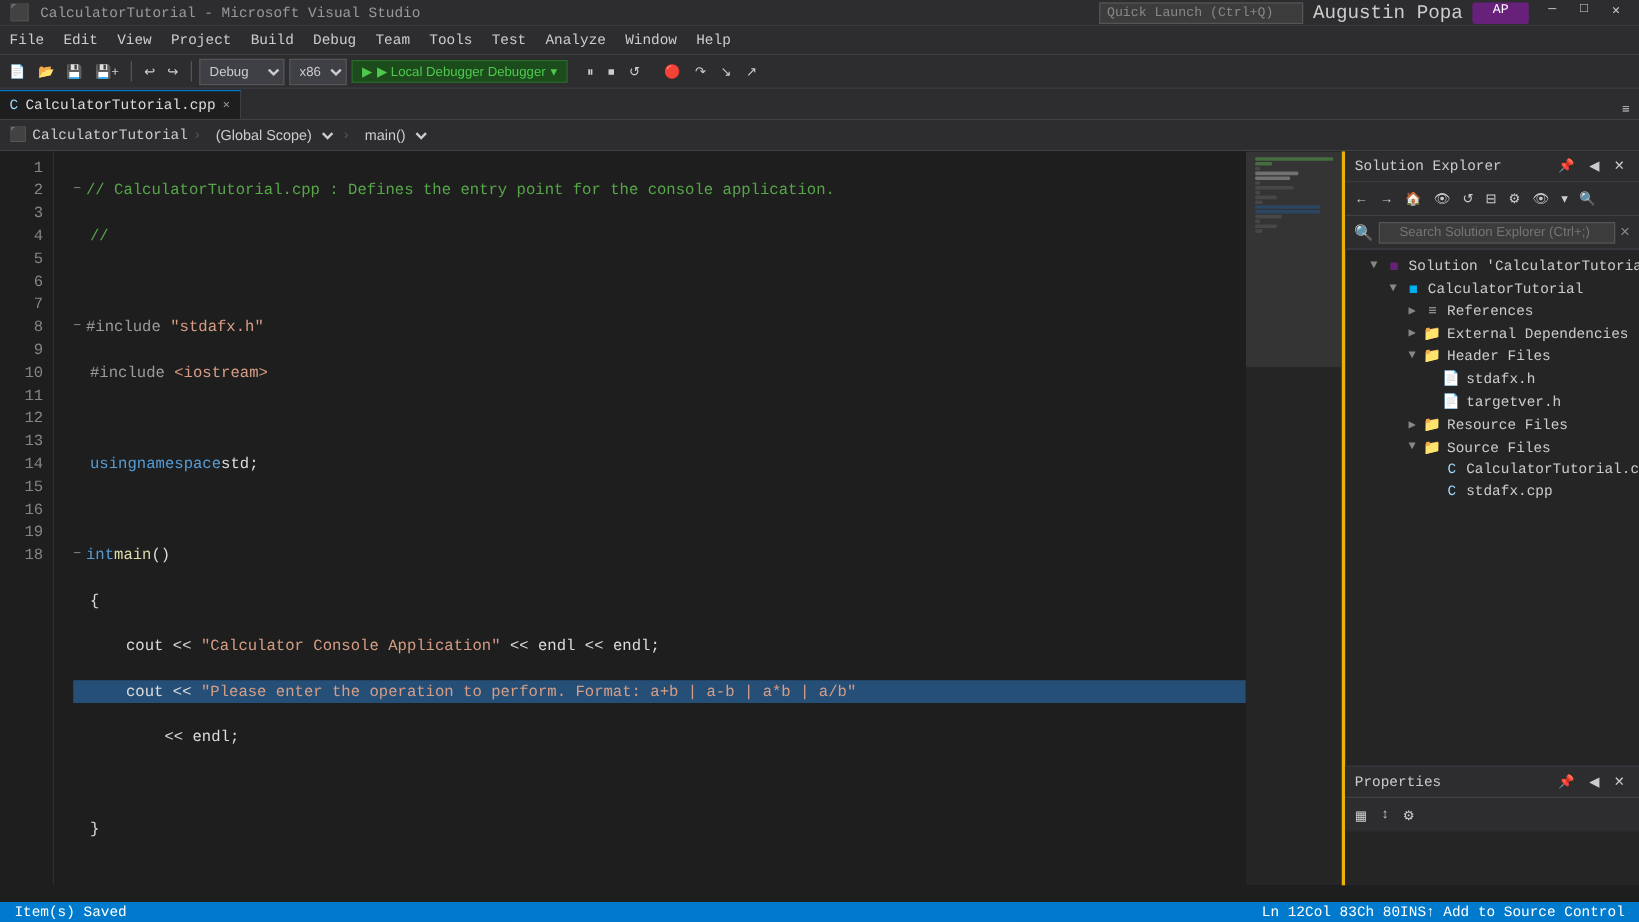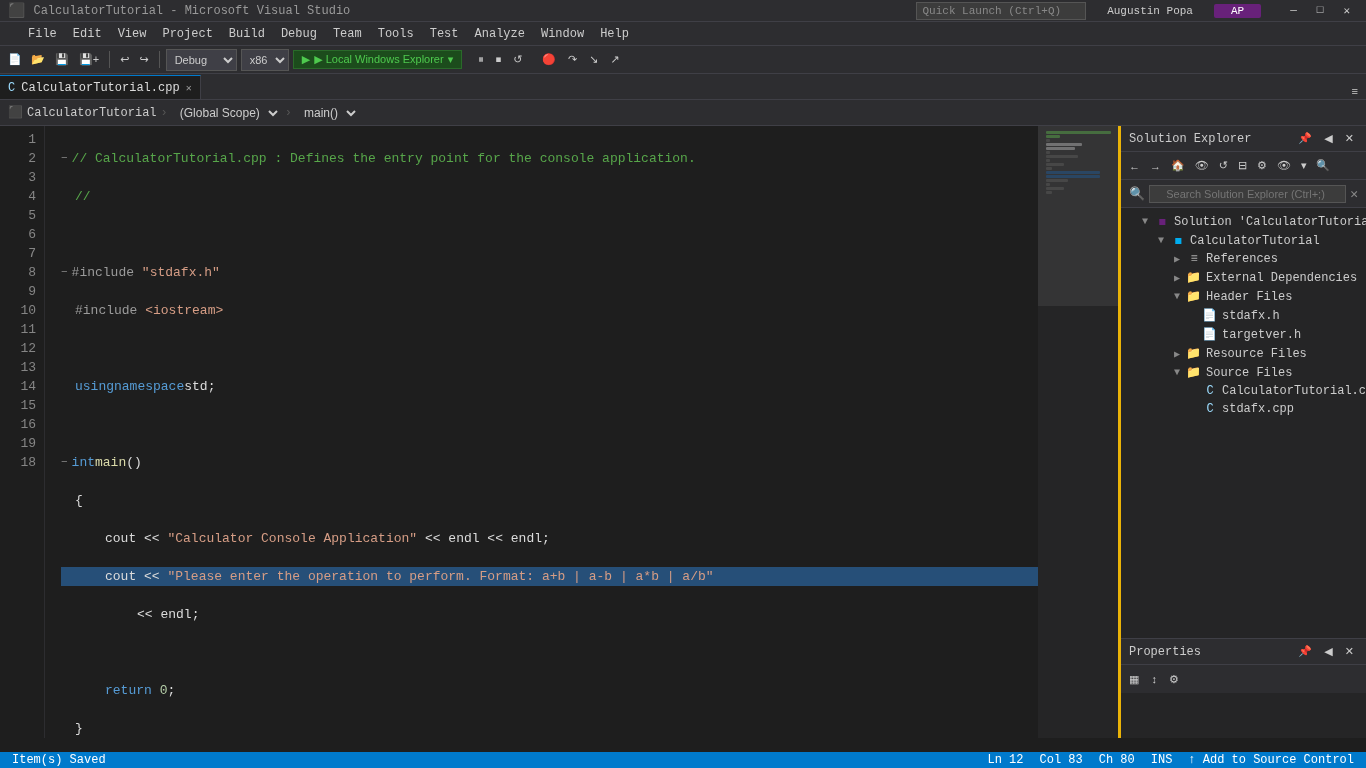--- a/index.html
+++ b/index.html
@@ -19,21 +19,21 @@
     #title-bar .logo { margin-right: 8px; color: #68217a; font-weight: bold; font-size: 14px; }
     #title-bar .window-controls { margin-left: auto; display: flex; gap: 4px; }
     #title-bar .window-controls span { cursor: pointer; padding: 0 8px; font-size: 11px; color: #ccc; }
 
     
     #menu-bar {
       height: 24px;
       background: #2d2d30;
       display: flex;
       align-items: center;
-      padding: 0 20px;
+      padding: 0 0;
       font-size: 12px;
       color: #ccc;
       border-bottom: 1px solid #3f3f46;
     }
     #menu-bar span { padding: 2px 8px; cursor: pointer; }
 
     
     #toolbar {
       height: 28px;
       background: #2d2d30;
@@ -290,31 +290,31 @@
       padding: 0 12px;
       font-size: 12px;
       color: #fff;
       gap: 16px;
       position: fixed;
       bottom: 0;
       left: 0;
       right: 0;
     }
     #status-bar .status-left { display: flex; align-items: center; gap: 16px; }
-    #status-bar .status-right { margin-left: auto; display: flex; align-items: flex-start; gap: 16px; }
+    #status-bar .status-right { margin-left: auto; display: flex; align-items: flex-start; }
   </style>
 </head>
 <body>
 
 <div id="title-bar">
   <span class="logo">⬛</span>
   <span>CalculatorTutorial - Microsoft Visual Studio</span>
-  <div style="margin-left: auto; display:flex; align-items:center; gap:21px;">
+  <div style="margin-left: auto; display:flex; gap:8px;">
     <span style="background:#3c3c3c; padding:2px 24px 2px 6px; font-size:11px; color:#888; border:1px solid #555; cursor:text;">Quick Launch (Ctrl+Q)</span>
-    <span style="font-size:11px; color:#ccc;">Augustin Popa</span>
+    <span style="font-size:16px; color:#ccc;">Augustin Popa</span>
     <span style="background:#68217a; color:#fff; font-size:11px; padding:1px 17px; border-radius:2px;">AP</span>
     <div class="window-controls">
       <span>—</span>
       <span>□</span>
       <span>✕</span>
     </div>
   </div>
 </div>
 
 <div id="menu-bar">
@@ -346,21 +346,21 @@
   <select class="toolbar-select">
     <option>Debug</option>
     <option>Release</option>
   </select>
   <select class="toolbar-select">
     <option>x86</option>
     <option>x64</option>
   </select>
   <button class="run-btn">
     <span>▶</span>
-    <span>▶ Local Windows Explorer</span>
+    <span>▶ Local Debugger Debugger</span>
     <span style="color:#4ec94e;">▾</span>
   </button>
   <div style="display:flex; gap:4px; margin-left:8px;">
     <button class="toolbar-btn">⏸</button>
     <button class="toolbar-btn">⏹</button>
     <button class="toolbar-btn">↺</button>
   </div>
   <div style="display:flex; gap:4px; margin-left:8px;">
     <button class="toolbar-btn">🔴</button>
     <button class="toolbar-btn">↷</button>
@@ -430,21 +430,20 @@
 <div class="code-line"><span style="width:14px;display:inline-block;"></span><span class="c-preprocessor">#include <span style="color:#d69d85;">&lt;iostream&gt;</span></span></div>
 <div class="code-line"><span style="width:14px;display:inline-block;"></span></div>
 <div class="code-line"><span style="width:14px;display:inline-block;"></span><span class="c-keyword">using</span> <span class="c-keyword">namespace</span> <span class="c-default">std;</span></div>
 <div class="code-line"><span style="width:14px;display:inline-block;"></span></div>
 <div class="code-line"><span class="c-collapse">−</span><span class="c-keyword">int</span> <span class="c-function">main</span><span class="c-default">()</span></div>
 <div class="code-line"><span style="width:14px;display:inline-block;"></span><span style="color:#dcdcdc;">{</span></div>
 <div class="code-line"><span style="width:14px;display:inline-block;"></span><span style="padding-left:30px;"><span class="c-default">cout</span> <span class="c-operator">&lt;&lt;</span> <span class="c-string">"Calculator Console Application"</span> <span class="c-operator">&lt;&lt;</span> <span class="c-default">endl</span> <span class="c-operator">&lt;&lt;</span> <span class="c-default">endl;</span></span></div>
 <div class="code-line highlighted"><span style="width:14px;display:inline-block;"></span><span style="padding-left:30px;"><span class="c-default">cout</span> <span class="c-operator">&lt;&lt;</span> <span class="c-string">"Please enter the operation to perform. Format: a+b | a-b | a*b | a/b"</span></span></div>
 <div class="code-line"><span style="width:14px;display:inline-block;"></span><span style="padding-left:62px;"><span class="c-operator">&lt;&lt;</span> <span class="c-default">endl;</span></span></div>
 <div class="code-line"><span style="width:14px;display:inline-block;"></span></div>
-<div class="code-line"><span style="width:14px;display:inline-block;"></span><span style="padding-left:30px;"><span class="c-keyword">return</span> <span class="c-number">0</span><span class="c-default">;</span></span></div>
 <div class="code-line"><span style="width:14px;display:inline-block;"></span><span class="c-default">}</span></div>
 
 
         </div>
 
         <div id="minimap">
           <div class="minimap-viewport"></div>
           <div style="padding:4px;">
             <div class="minimap-line" style="width:90%; background:#57a64a; opacity:0.5;"></div>
             <div class="minimap-line" style="width:20%; background:#57a64a; opacity:0.5;"></div>

